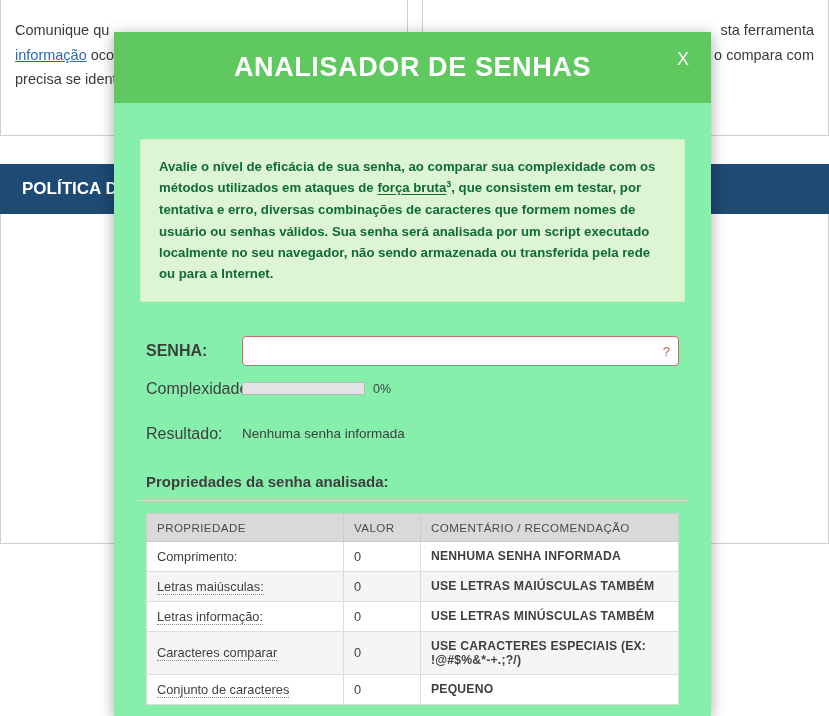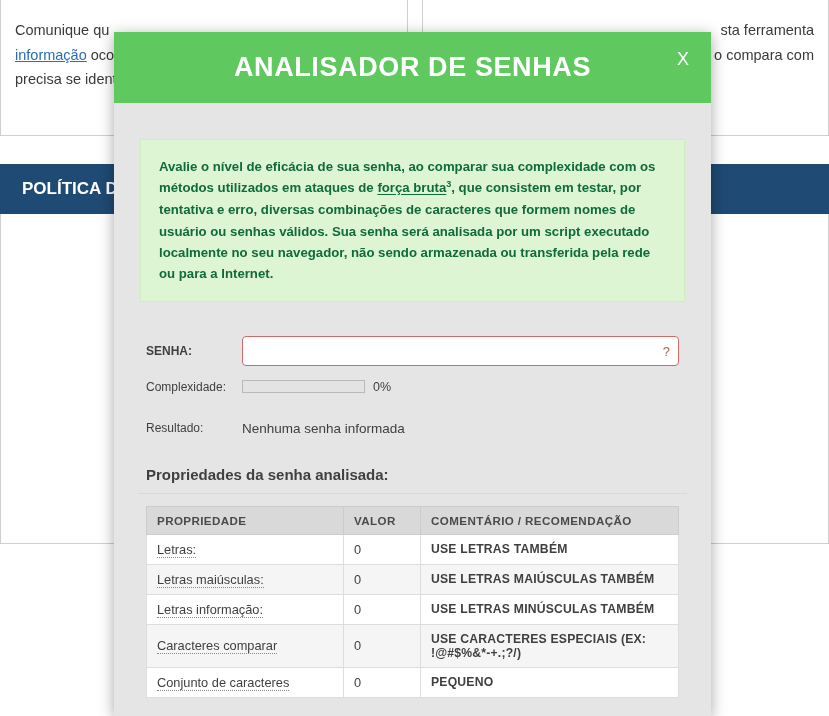--- a/index.html
+++ b/index.html
@@ -83,21 +83,21 @@
     box-sizing: border-box;
   }
 
   
   .modal {
     position: absolute;
     left: 114px;
     top: 32px;
     width: 597px;
     height: 684px;
-    background: #e5e5e5;
+    background: #86efac;
     box-shadow: 0 3px 14px rgba(0,0,0,0.35);
     box-sizing: border-box;
     overflow: hidden;
   }
   .modal-header {
     background: #5fc95f;
     height: 71px;
     display: flex;
     align-items: center;
     justify-content: center;
@@ -148,21 +148,21 @@
     padding: 26px 8px 0 8px;
   }
   .form-row {
     display: flex;
     align-items: center;
     margin-bottom: 14px;
   }
   .form-label {
     width: 96px;
     flex: none;
-    font-size: 12px;
+    font-size: 16px;
     color: #3f3f3f;
     font-weight: bold;
   }
   .form-label.normal {
     font-weight: normal;
   }
   .pw-input-wrap {
     position: relative;
     flex: 1 1 auto;
     max-width: 437px;
@@ -229,21 +229,21 @@
   table.props {
     width: calc(100% - 16px);
     margin: 0 8px;
     border-collapse: collapse;
     font-size: 12.8px;
   }
   table.props th {
     background: #d9d9d9;
     color: #4a4a4a;
     text-align: left;
-    font-weight: bold;
+    font-weight: normal;
     font-size: 11.6px;
     letter-spacing: 0.4px;
     padding: 7px 10px;
     border: 1px solid #cccccc;
   }
   table.props td {
     border: 1px solid #dddddd;
     padding: 7px 10px;
     color: #3f3f3f;
     background: #ffffff;
@@ -329,23 +329,23 @@
     <table class="props">
       <thead>
         <tr>
           <th>PROPRIEDADE</th>
           <th>VALOR</th>
           <th>COMENTÁRIO / RECOMENDAÇÃO</th>
         </tr>
       </thead>
       <tbody>
         <tr>
-          <td class="col-prop"><span class="dotted">Letras:</span></td>
-          <td class="col-val">0</td>
-          <td class="cmt cmt-orange">USE LETRAS TAMBÉM</td>
+          <td class="col-prop"><span>Comprimento:</span></td>
+          <td class="col-val">0</td>
+          <td class="cmt cmt-red">NENHUMA SENHA INFORMADA</td>
         </tr>
         <tr>
           <td class="col-prop"><span class="dotted">Letras maiúsculas:</span></td>
           <td class="col-val">0</td>
           <td class="cmt cmt-orange">USE LETRAS MAIÚSCULAS TAMBÉM</td>
         </tr>
         <tr>
           <td class="col-prop"><span class="dotted">Letras informação:</span></td>
           <td class="col-val">0</td>
           <td class="cmt cmt-orange">USE LETRAS MINÚSCULAS TAMBÉM</td>

